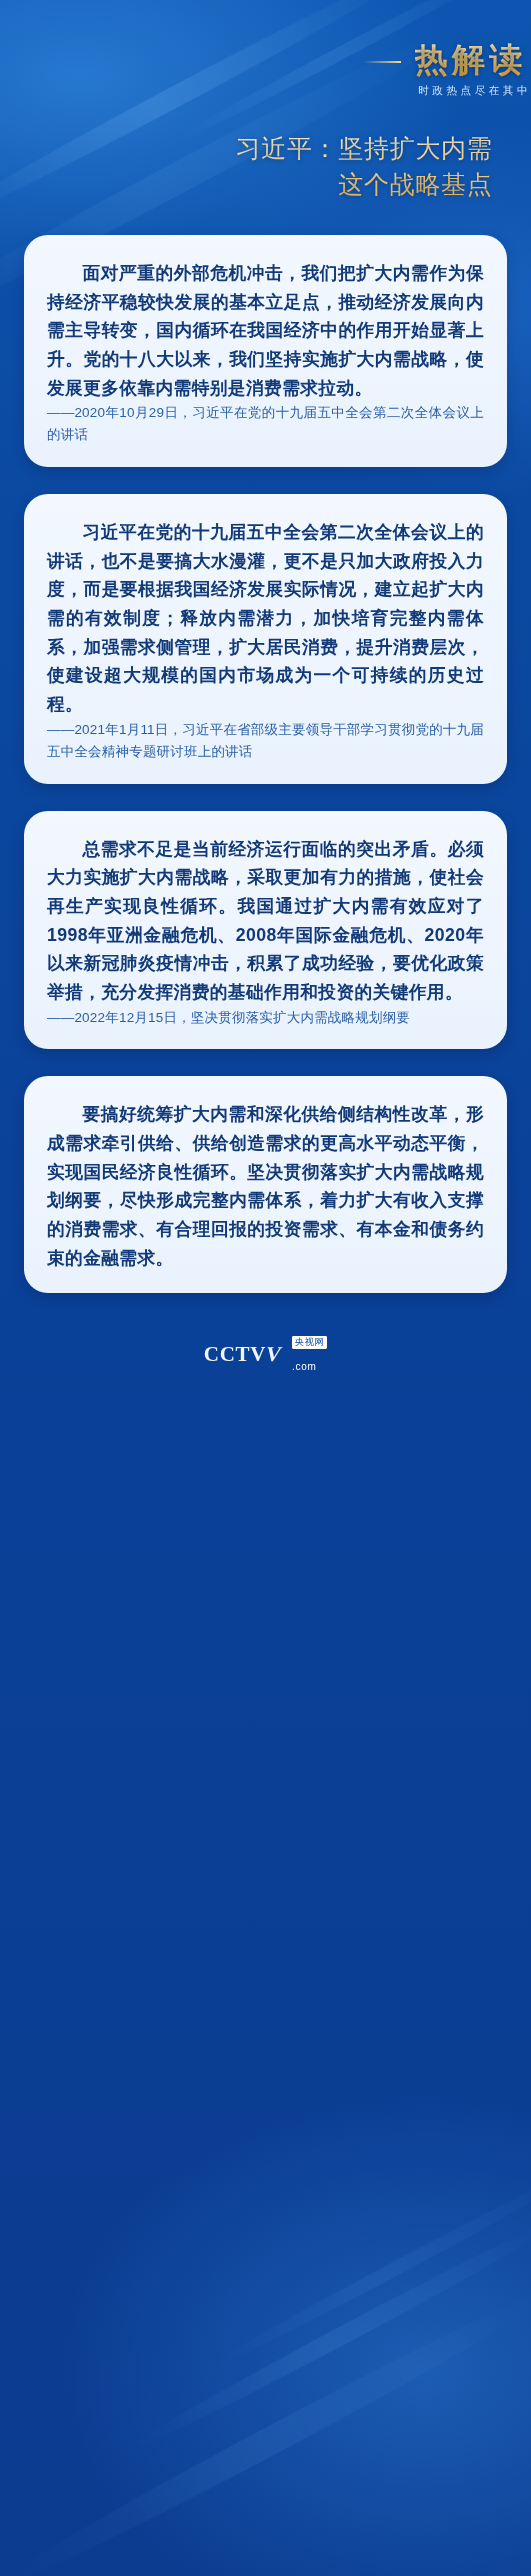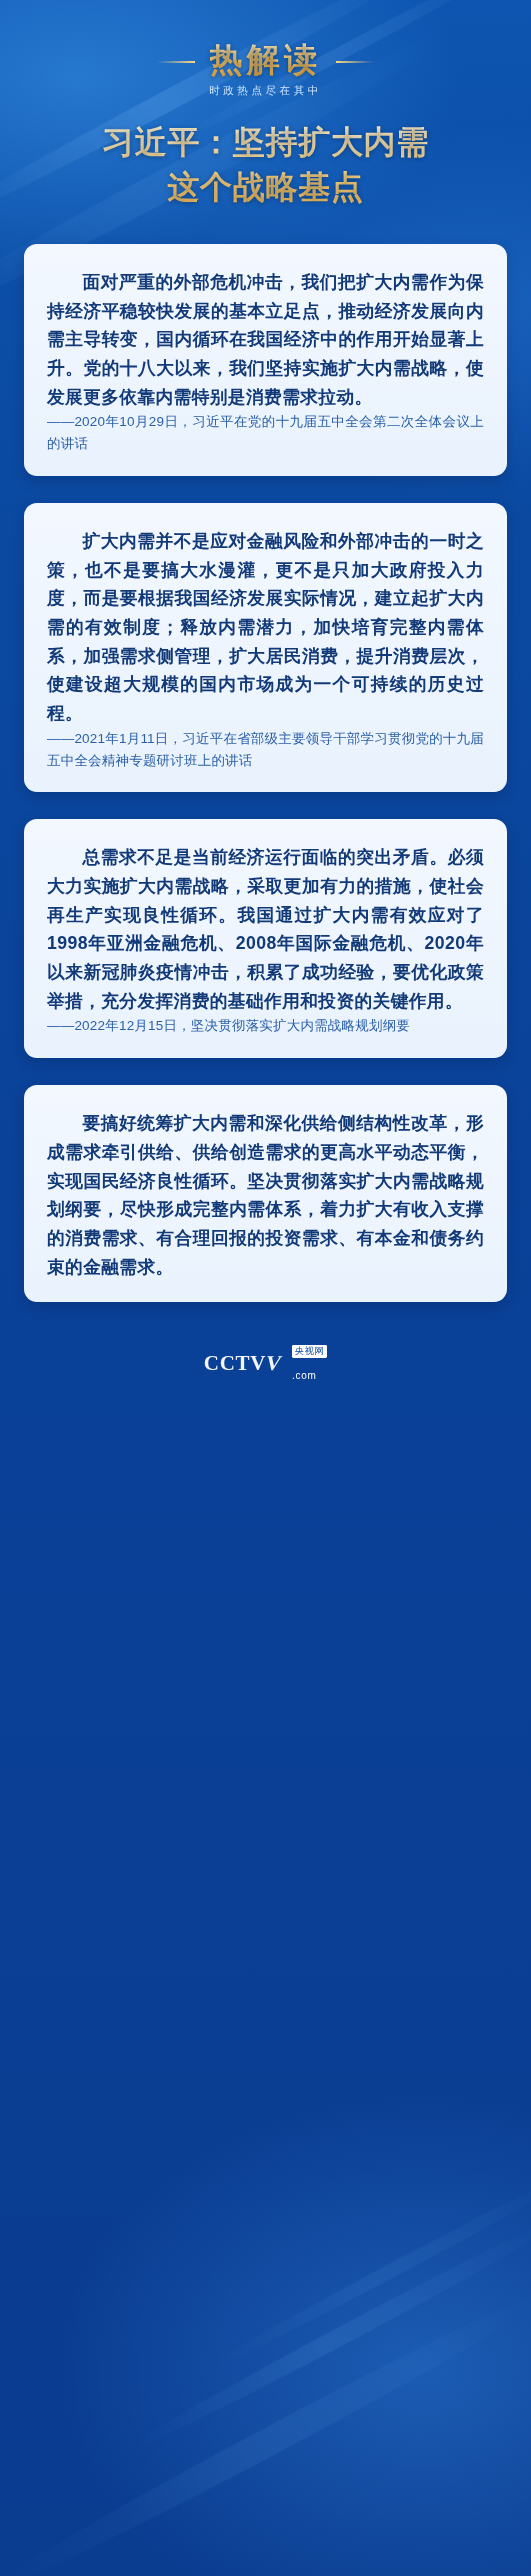--- a/index.html
+++ b/index.html
@@ -31,21 +31,21 @@
   .s1 { width:539px; height:21px; left:-92px; top:85px; }
   .s2 { width:397px; height:12.8px; left:149px; top:43px; opacity:.7; }
   .s3 { width:638px; height:31px; left:-142px; top:163px; opacity:.5; }
   .s4 { width:496px; height:18.4px; left:99px; top:2324px; opacity:.55; }
   .s5 { width:638px; height:28px; left:-43px; top:2424px; opacity:.45; }
   .s6 { width:439px; height:14px; left:177px; top:2261px; opacity:.4; }
 
   .page { position:relative; z-index:1; width:531px; }
 
   
-  .header { padding-top:38px; text-align:center; }
+  .header { padding-top:38px; text-align:right; }
   .brand {
     display:inline-block;
     position:relative;
     color:#ffd98a;
     font-size:33px;
     font-weight:bold;
     letter-spacing:4.3px;
     text-shadow:0 1.4px 4.3px rgba(0,0,0,.35);
     background:linear-gradient(180deg,#fff3cf 0%,#ffd071 55%,#f0ad3c 100%);
     -webkit-background-clip:text;
@@ -59,40 +59,40 @@
   }
   .brand-wrap:before { left:-48px; }
   .brand-wrap:after { right:-48px; background:linear-gradient(270deg, rgba(255,214,120,0) 0%, #ffd882 100%); }
   .subtitle {
     margin-top:1px;
     color:#cfe6ff;
     font-size:10.6px;
     letter-spacing:3.5px;
   }
   .main-title {
-    margin:22px auto 0;
+    margin:33px auto 0;
     width:454px;
     color:#ffe0a0;
-    font-size:32px;
-    font-weight:bold;
+    font-size:25px;
+    font-weight:normal;
     line-height:1.42;
     letter-spacing:0.7px;
     text-shadow:0 1.4px 5.7px rgba(0,0,0,.30);
     background:linear-gradient(180deg,#fff6da 0%,#ffdd95 50%,#f6bf58 100%);
     -webkit-background-clip:text;
     background-clip:text;
     color:transparent;
   }
   .main-title div { display:block; }
 
   
   .cards { margin-top:33px; padding:0 24px 0; display:flex; flex-direction:column; gap:27px; }
   .card {
     background:linear-gradient(180deg,#f3f8ff 0%, #e9f2fd 100%);
-    border-radius:13px;
+    border-radius:24px;
     padding:24px 23px 21px;
     box-shadow:0 4.3px 12.8px rgba(0,20,60,.22);
   }
   .quote {
     color:#123a78;
     font-size:17.7px;
     line-height:1.62;
     text-align:justify;
     text-indent:2em;
     font-weight:bold;
@@ -161,21 +161,21 @@
   </div>
 
   <div class="cards">
 
     <div class="card">
       <div class="quote">面对严重的外部危机冲击，我们把扩大内需作为保持经济平稳较快发展的基本立足点，推动经济发展向内需主导转变，国内循环在我国经济中的作用开始显著上升。党的十八大以来，我们坚持实施扩大内需战略，使发展更多依靠内需特别是消费需求拉动。</div>
       <div class="source">——2020年10月29日，习近平在党的十九届五中全会第二次全体会议上的讲话</div>
     </div>
 
     <div class="card">
-      <div class="quote">扩大内需并不是应对金融风险和外部冲击的一时之策，也不是要搞大水漫灌，更不是只加大政府投入力度，而是要根据我国经济发展实际情况，建立起扩大内需的有效制度；释放内需潜力，加快培育完整内需体系，加强需求侧管理，扩大居民消费，提升消费层次，使建设超大规模的国内市场成为一个可持续的历史过程。</div>
+      <div class="quote">习近平在党的十九届五中全会第二次全体会议上的讲话，也不是要搞大水漫灌，更不是只加大政府投入力度，而是要根据我国经济发展实际情况，建立起扩大内需的有效制度；释放内需潜力，加快培育完整内需体系，加强需求侧管理，扩大居民消费，提升消费层次，使建设超大规模的国内市场成为一个可持续的历史过程。</div>
       <div class="source">——2021年1月11日，习近平在省部级主要领导干部学习贯彻党的十九届五中全会精神专题研讨班上的讲话</div>
     </div>
 
     <div class="card">
       <div class="quote">总需求不足是当前经济运行面临的突出矛盾。必须大力实施扩大内需战略，采取更加有力的措施，使社会再生产实现良性循环。我国通过扩大内需有效应对了1998年亚洲金融危机、2008年国际金融危机、2020年以来新冠肺炎疫情冲击，积累了成功经验，要优化政策举措，充分发挥消费的基础作用和投资的关键作用。</div>
       <div class="source">——2022年12月15日，坚决贯彻落实扩大内需战略规划纲要</div>
     </div>
 
     <div class="card">
       <div class="quote">要搞好统筹扩大内需和深化供给侧结构性改革，形成需求牵引供给、供给创造需求的更高水平动态平衡，实现国民经济良性循环。坚决贯彻落实扩大内需战略规划纲要，尽快形成完整内需体系，着力扩大有收入支撑的消费需求、有合理回报的投资需求、有本金和债务约束的金融需求。</div>

